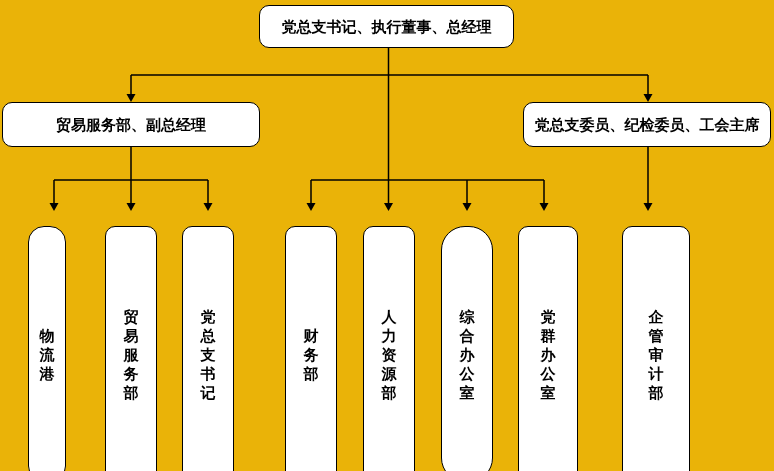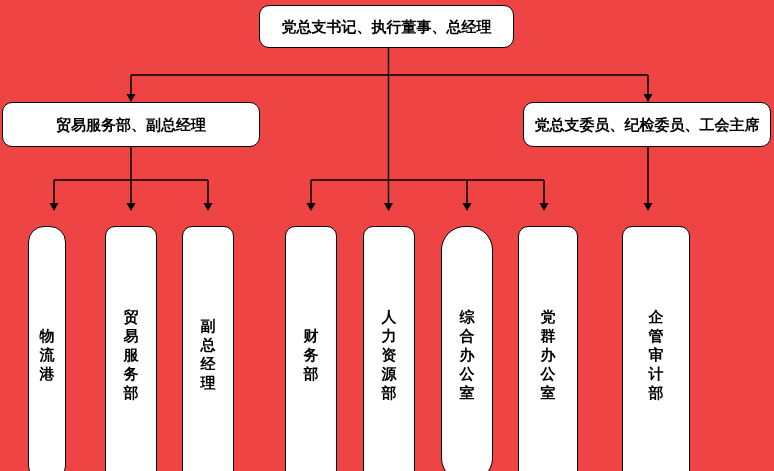--- a/index.html
+++ b/index.html
@@ -5,21 +5,21 @@
   html, body {
     margin: 0;
     padding: 0;
     background: #ffffff;
     font-family: "Liberation Sans", "DejaVu Sans", sans-serif;
   }
   .canvas {
     position: relative;
     width: 774px;
     height: 471px;
-    background: #ef4444;
+    background: #eab308;
     overflow: hidden;
   }
   .connectors {
     position: absolute;
     left: 0;
     top: 0;
     pointer-events: none;
   }
   .node {
     position: absolute;
@@ -104,21 +104,21 @@
     <span>党总支委员、纪检委员、工会主席</span>
   </div>
 
   <div class="node vbox" style="left:28px; width:38px;border-radius:16px;">
     <span class="vlabel">物流港</span>
   </div>
   <div class="node vbox" style="left:105px; width:52px;">
     <span class="vlabel">贸易服务部</span>
   </div>
   <div class="node vbox" style="left:182px; width:52px;">
-    <span class="vlabel">副总经理</span>
+    <span class="vlabel">党总支书记</span>
   </div>
   <div class="node vbox" style="left:285px; width:52px;">
     <span class="vlabel">财务部</span>
   </div>
   <div class="node vbox" style="left:363px; width:52px;">
     <span class="vlabel">人力资源部</span>
   </div>
   <div class="node vbox" style="left:441px; width:52px;border-radius:24px;">
     <span class="vlabel">综合办公室</span>
   </div>

